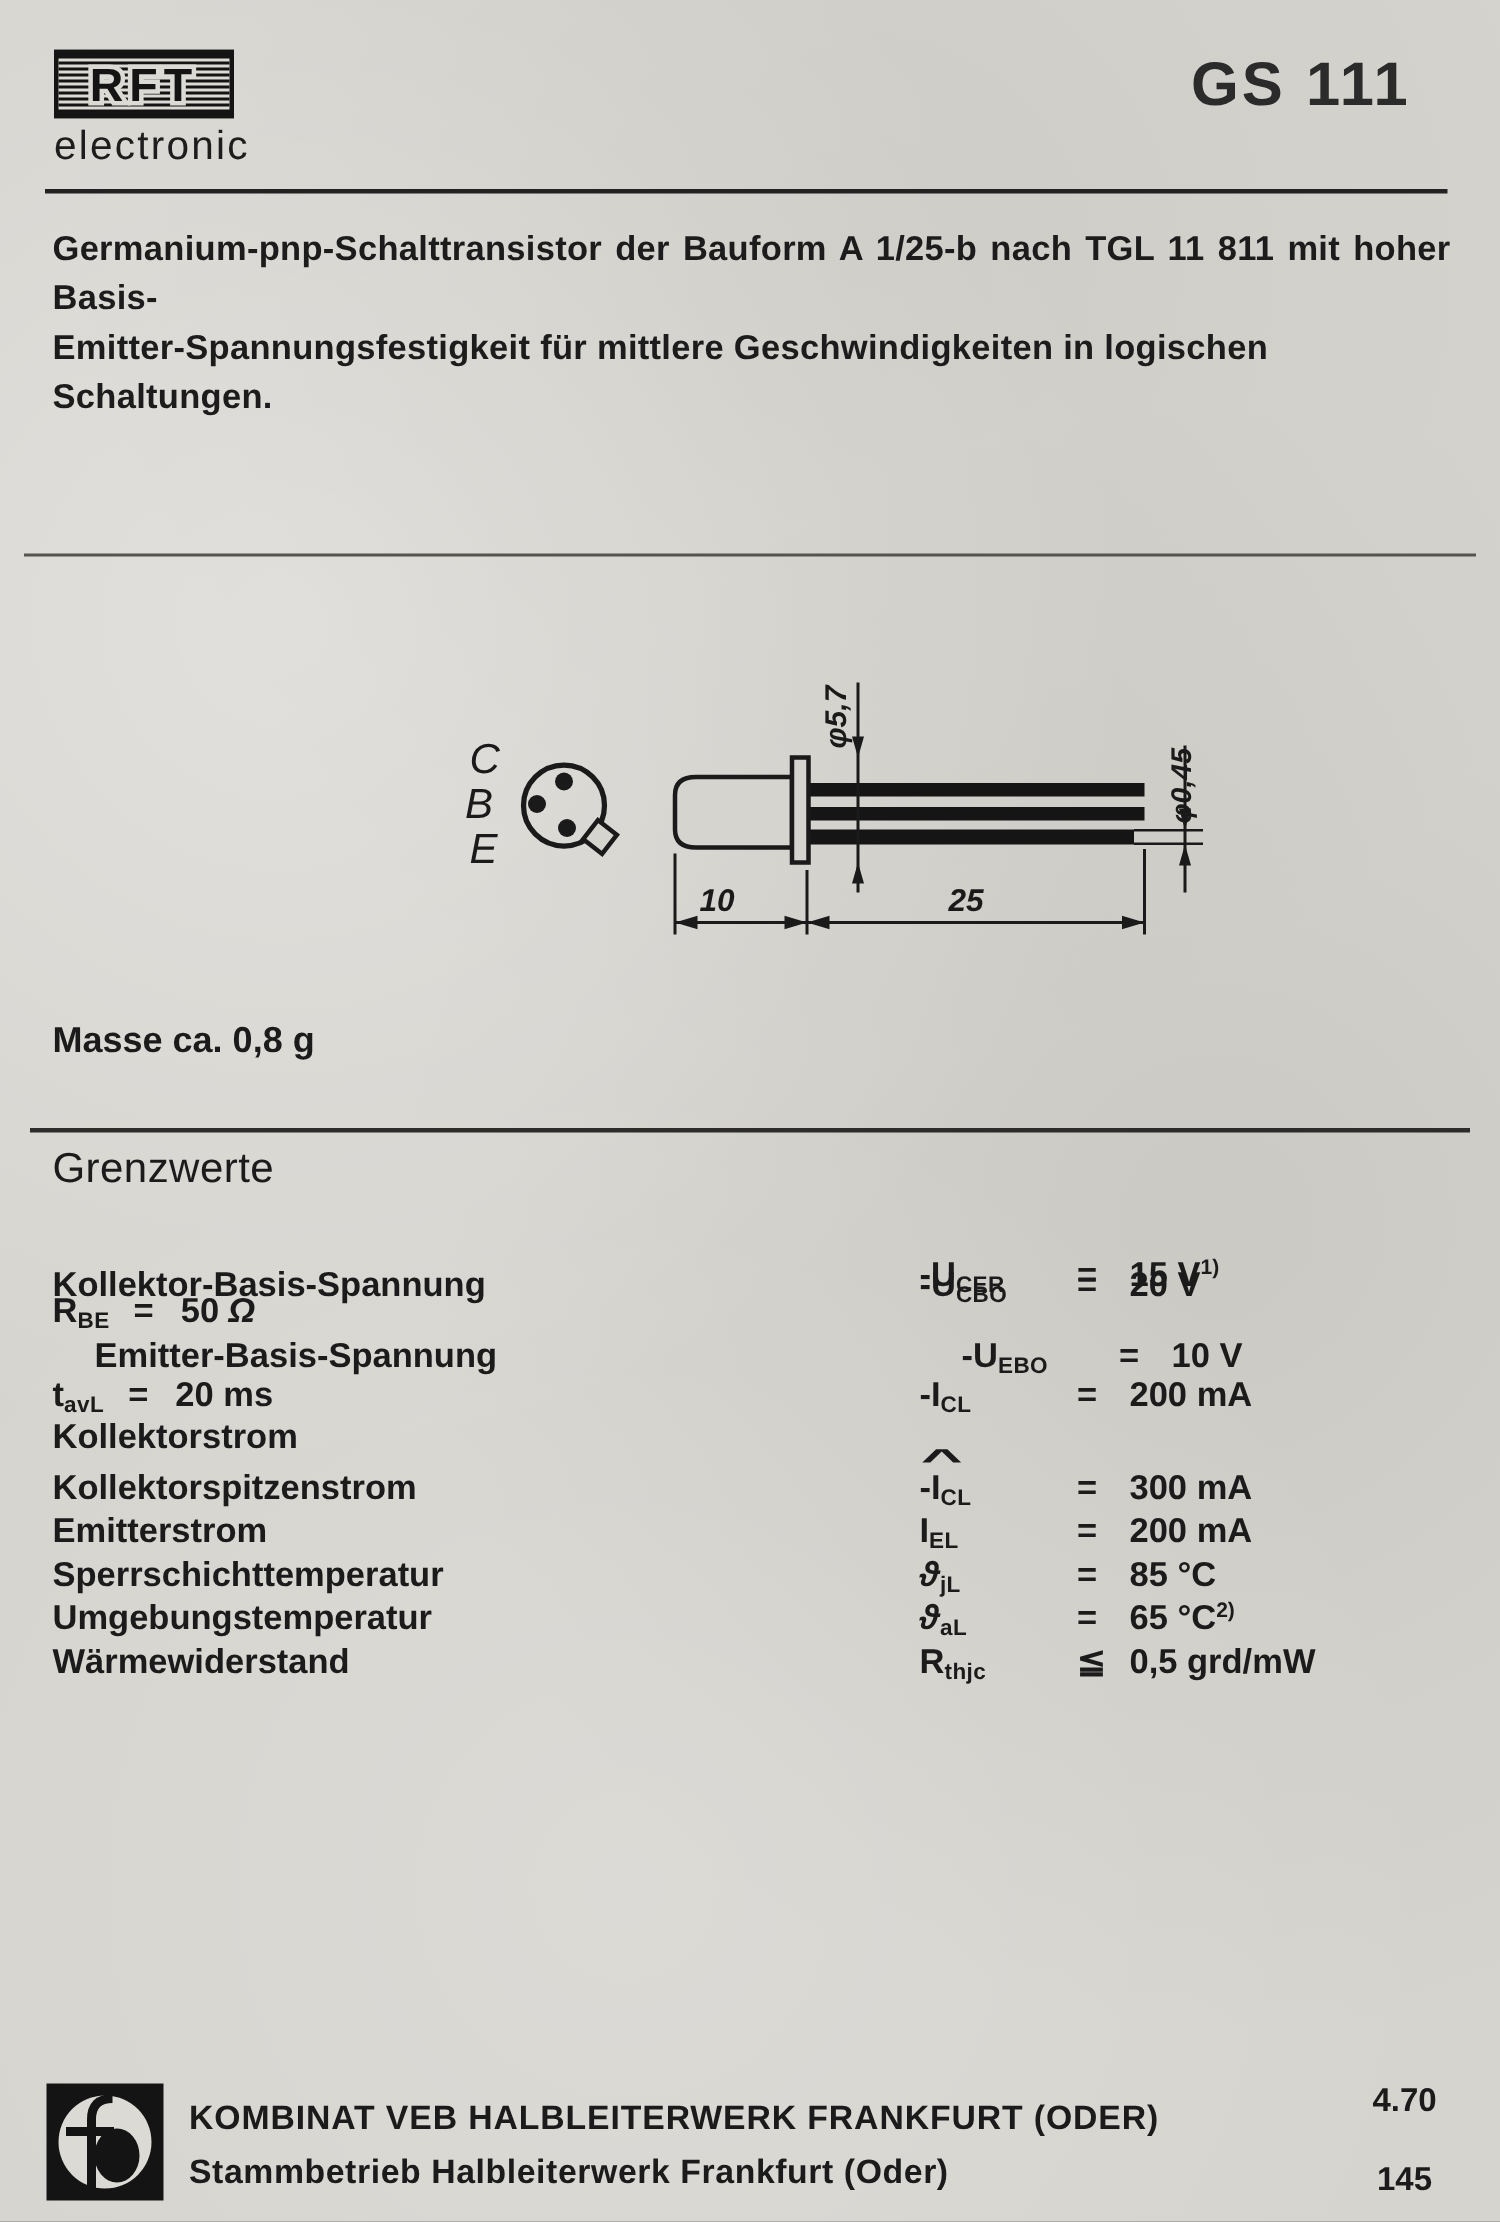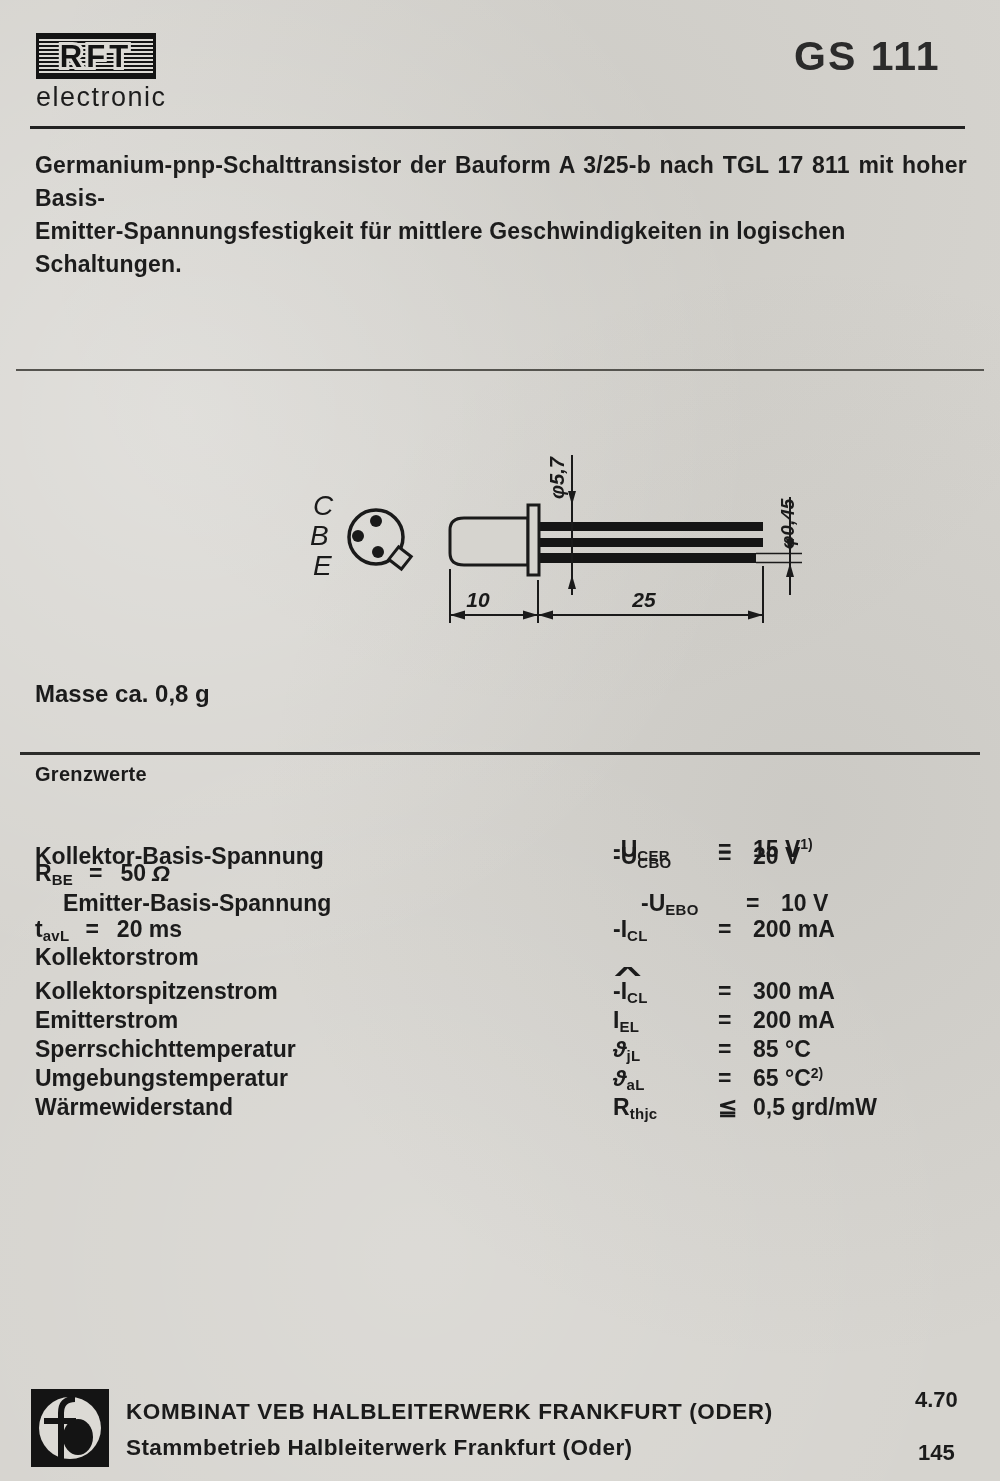--- a/index.html
+++ b/index.html
@@ -17,21 +17,21 @@
   .abs { position:absolute; }
   .rule { position:absolute; background:#222; }
 
   .brand-sub { left:36px; top:82px; font-size:27px; letter-spacing:1.5px; color:#1d1d1d; }
   .part-number { left:794px; top:33px; font-size:41px; font-weight:bold; letter-spacing:2px; color:#2b2b2b; }
 
   .desc { left:35px; top:149px; width:932px; font-size:23px; font-weight:bold; line-height:33px; color:#1c1c1c; letter-spacing:0.2px; }
   .desc .l1 { text-align:justify; text-align-last:justify; }
 
   .mass-note { left:35px; top:680px; font-size:24px; font-weight:bold; }
-  .limits-title { left:35px; top:763px; font-size:20px; font-weight:bold; letter-spacing:0.3px; }
+  .limits-title { left:35px; top:763px; font-size:28px; font-weight:normal; letter-spacing:0.3px; }
 
   .t-row { position:absolute; left:0; width:100%; height:30px; font-size:23px; font-weight:bold; white-space:nowrap; }
   .t-label { position:absolute; left:35px; }
   .t-sym { position:absolute; left:613px; }
   .t-rel { position:absolute; left:718px; }
   .t-val { position:absolute; left:753px; }
   .sub { font-size:15px; vertical-align:-4px; letter-spacing:0.3px; }
   .sup { font-size:14px; vertical-align:8px; }
   .it { font-style:italic; }
   .hat { position:absolute; top:-15px; left:9px; font-size:20px; transform:scaleX(2.4); display:inline-block; }
@@ -65,21 +65,21 @@
     <rect x="0" y="40" width="120" height="6" fill="#141414"></rect>
     <text x="60" y="34" text-anchor="middle" font-family="Liberation Sans, sans-serif" font-size="31" font-weight="bold" letter-spacing="4" fill="#141414" stroke="#dcdad5" stroke-width="6" paint-order="stroke">RFT</text>
   </svg>
   <div class="abs brand-sub">electronic</div>
 
   <div class="abs part-number">GS 111</div>
 
   <div class="rule" style="left:30px; top:126px; width:935px; height:3px;"></div>
 
   <div class="abs desc">
-    <div class="l1">Germanium-pnp-Schalttransistor der Bauform A 3/25-b nach TGL 17 811 mit hoher Basis-</div>
+    <div class="l1">Germanium-pnp-Schalttransistor der Bauform A 1/25-b nach TGL 11 811 mit hoher Basis-</div>
     <div class="l2">Emitter-Spannungsfestigkeit für mittlere Geschwindigkeiten in logischen Schaltungen.</div>
   </div>
 
   <div class="rule" style="left:16px; top:369px; width:968px; height:2px; background:#55544f;"></div>
 
   <svg class="abs" style="left:280px; top:425px;" width="560" height="232" viewBox="0 0 560 232">
     <g fill="#1a1a1a" font-family="Liberation Sans, sans-serif" font-style="italic" font-size="28">
       <text x="33" y="90">C</text>
       <text x="30" y="120">B</text>
       <text x="33" y="150">E</text>

